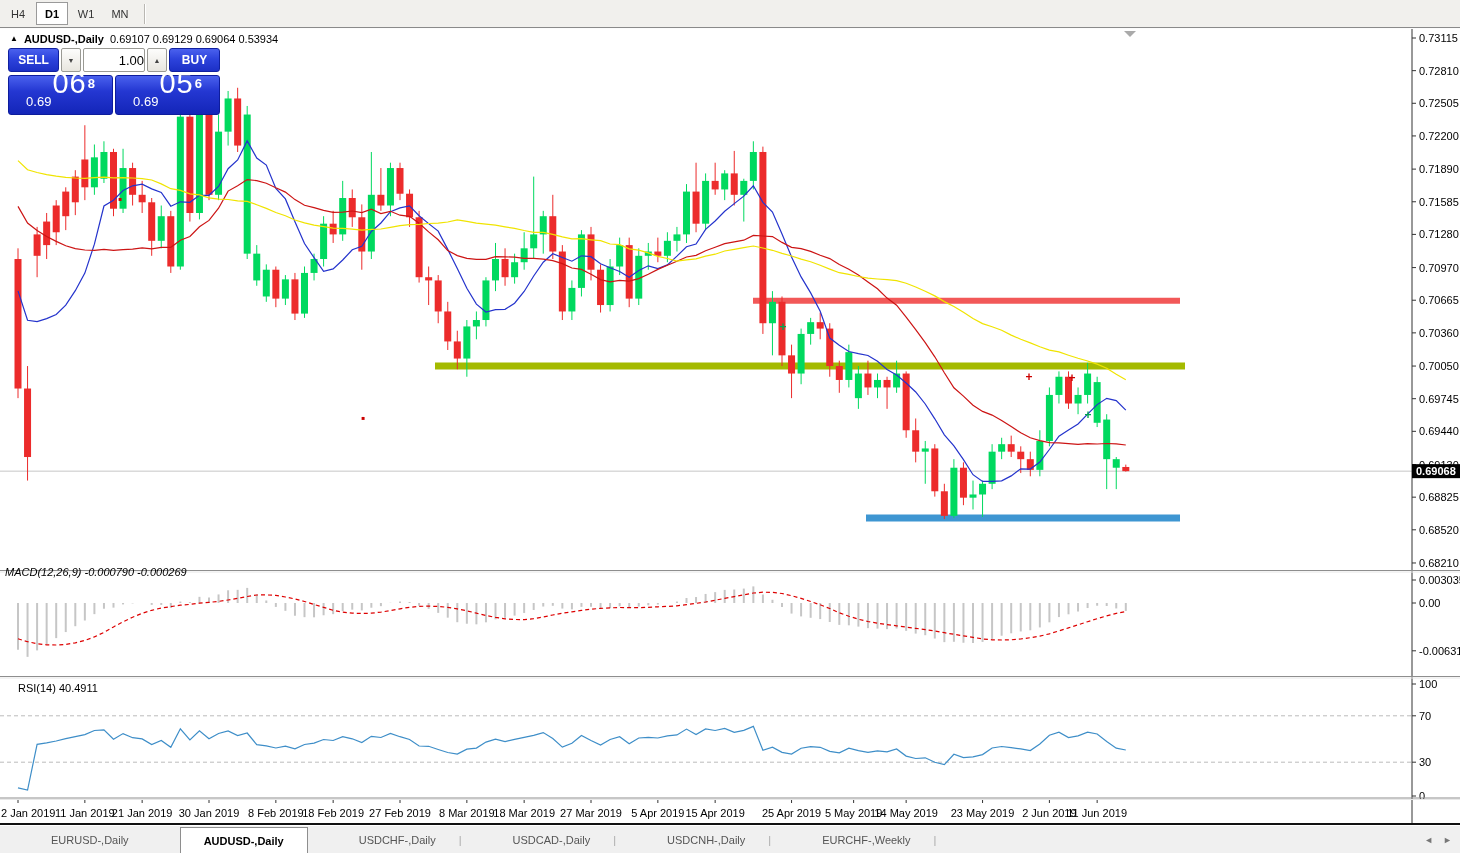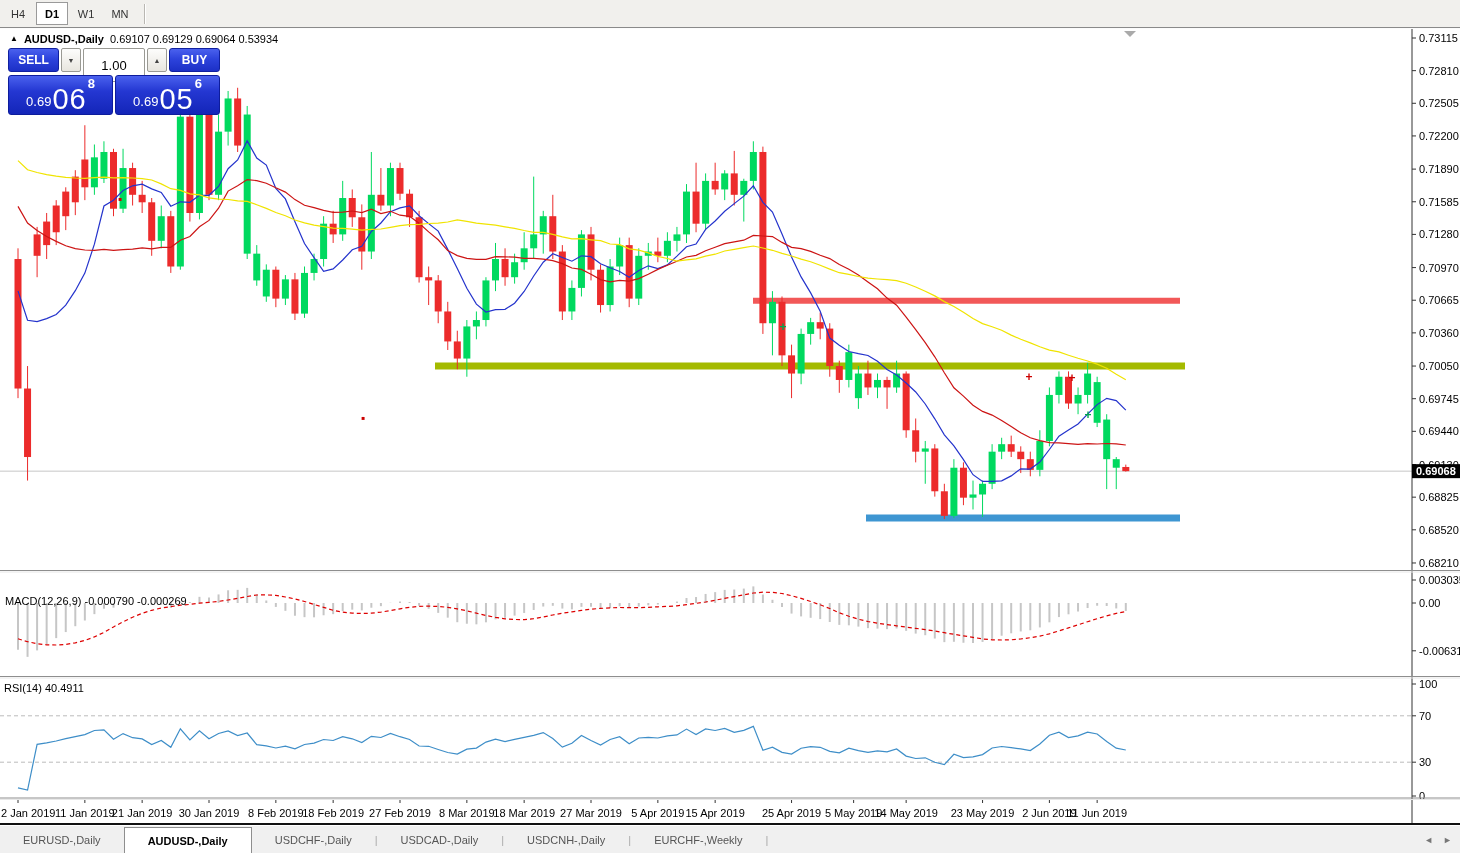--- a/index.html
+++ b/index.html
@@ -19,35 +19,35 @@
            display:flex;align-items:center;gap:6px;white-space:nowrap;}
   .caption .tri{font-size:8px;position:relative;top:-1px;}
   .tpanel{position:absolute;left:8px;top:48px;width:212px;}
   .trow1{display:flex;height:24px;gap:2px;border-radius:6px;}
   .btn-blue{background:linear-gradient(#4a61ee,#2d43dc 45%,#1c30c6);border:1px solid #1020a0;border-radius:3px;
             color:#fff;font-size:12px;font-weight:bold;display:flex;align-items:center;justify-content:center;}
   .sellbuy{width:49px;}
   .spin{width:18px;background:linear-gradient(#fdfdfc,#e8e6df);border:1px solid #9a9a94;border-radius:2px;
         color:#444;font-size:7px;display:flex;align-items:center;justify-content:center;}
   .volwrap{flex:1;display:flex;}
-  .vol{width:100%;border:1px solid #9a9a94;border-radius:2px;font-size:13px;text-align:center;
-       font-family:"Liberation Sans",sans-serif;color:#000;padding:16px;}
+  .vol{width:100%;border:1px solid #9a9a94;border-radius:2px;font-size:13px;text-align:right;
+       font-family:"Liberation Sans",sans-serif;color:#000;padding:0;}
   .trow2{display:flex;margin-top:3px;gap:2px;}
   .tile{width:103px;height:36px;border-radius:3px;background:linear-gradient(#4a61ee,#2437d2 40%,#1325b8);
         border:1px solid #0d1c9c;color:#fff;display:flex;align-items:flex-end;justify-content:center;
         padding-bottom:2px;cursor:default;}
   .tile .frac{font-size:13px;font-weight:normal;margin-bottom:3px;margin-top:44px;}
-  .tile .big{font-size:29px;font-weight:normal;line-height:26px;letter-spacing:1px;margin:0 1px;}
+  .tile .big{font-size:29px;font-weight:normal;line-height:26px;letter-spacing:1px;margin:16px 1px;}
   .tile .sup{font-size:13px;font-weight:bold;align-self:flex-start;}
   
   .indlabel{position:absolute;font-size:11px;color:#000;white-space:nowrap;}
   
   .tabbar{position:absolute;left:0;top:826px;width:1460px;height:27px;background:#F0F0F0;
           display:flex;align-items:stretch;font-size:11px;}
-  .chtab{display:flex;align-items:center;padding:0 23px;color:#555;cursor:default;white-space:nowrap;}
+  .chtab{display:flex;align-items:center;padding:0 23px;color:#555;cursor:default;white-space:nowrap;margin-left:28px;}
   .chtab.active{background:#fff;border:1px solid #8e8e8e;border-bottom:none;color:#000;font-weight:bold;margin-top:1px;}
   .tab-sep{color:#aaa;display:flex;align-items:center;}
   .tab-scroll{margin-left:auto;display:flex;align-items:center;gap:10px;padding-right:8px;color:#777;font-size:9px;}
   .tab-scroll span{cursor:default;}
 </style>
 </head>
 <body>
 
 <div class="topbar">
   <div class="tfbtn">H4</div>
@@ -550,22 +550,22 @@
       <span class="sup">8</span>
     </div>
     <div class="tile">
       <span class="frac">0.69</span>
       <span class="big">05</span>
       <span class="sup">6</span>
     </div>
   </div>
 </div>
 
-<div class="indlabel" style="left:5px;top:595px;">MACD(12,26,9) -0.000790 -0.000269</div>
-<div class="indlabel" style="left:4px;top:682px;">RSI(14) 40.4911</div>
+<div class="indlabel" style="left:5px;top:566px;font-style:italic;">MACD(12,26,9) -0.000790 -0.000269</div>
+<div class="indlabel" style="left:18px;top:682px;">RSI(14) 40.4911</div>
 
 <div class="tabbar">
   <div class="chtab">EURUSD-,Daily</div>
   <div class="chtab active">AUDUSD-,Daily</div>
   <div class="chtab">USDCHF-,Daily</div>
   <div class="tab-sep">|</div>
   <div class="chtab">USDCAD-,Daily</div>
   <div class="tab-sep">|</div>
   <div class="chtab">USDCNH-,Daily</div>
   <div class="tab-sep">|</div>

